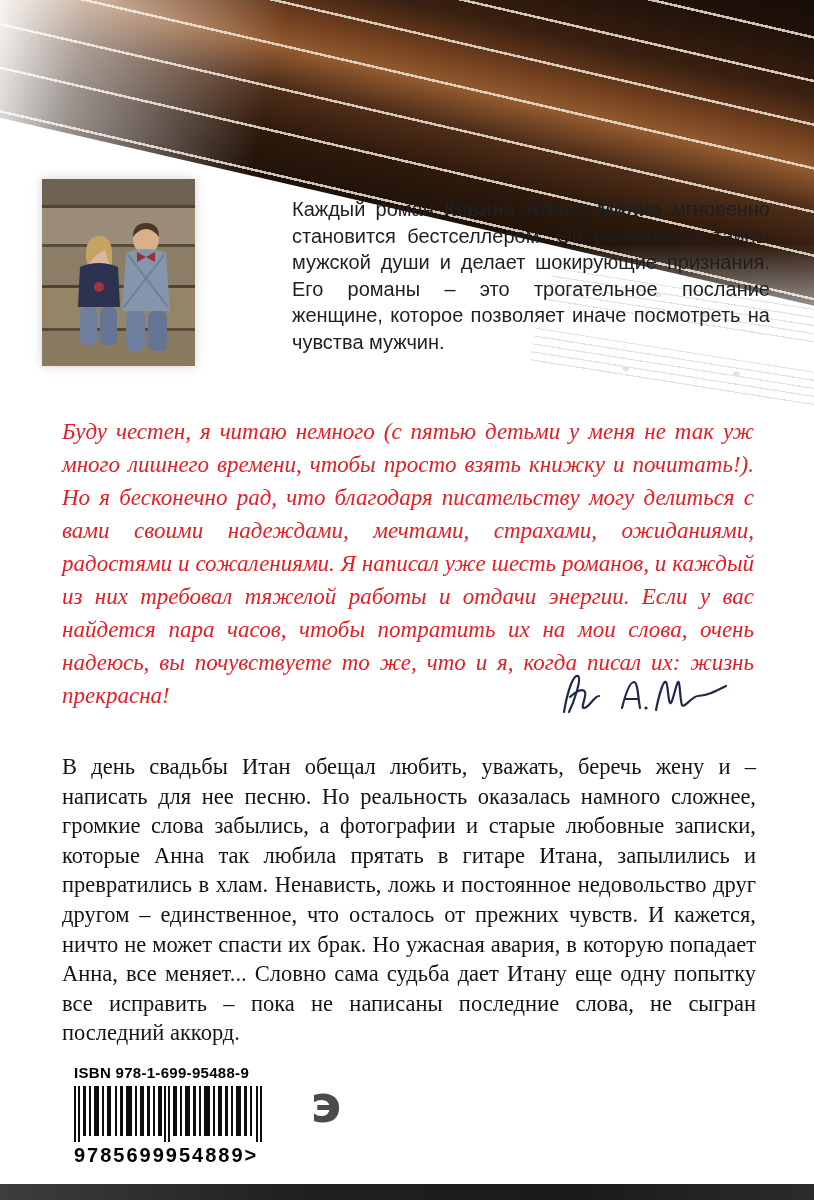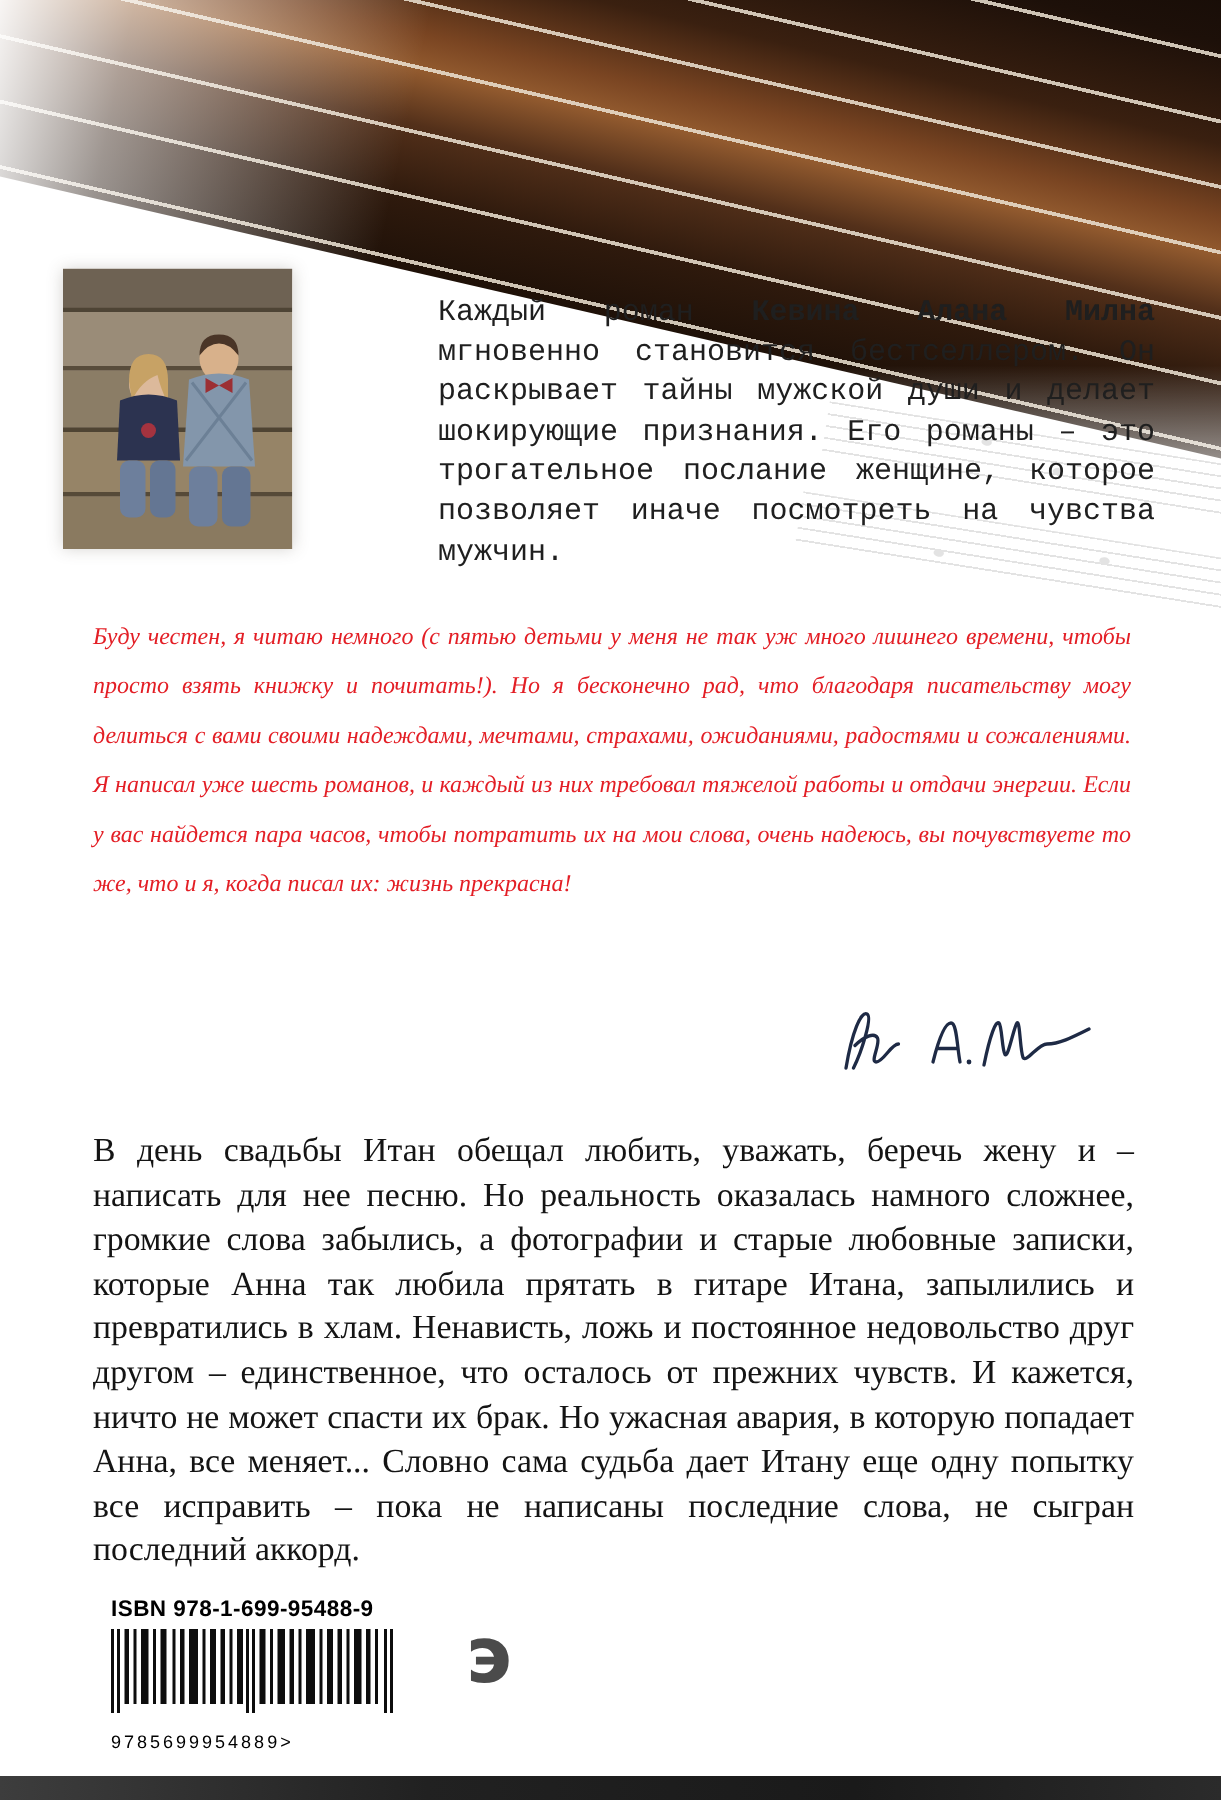--- a/index.html
+++ b/index.html
@@ -35,48 +35,48 @@
   .photo{
     position:absolute;left:42px;top:179px;width:153px;height:187px;overflow:hidden;
     box-shadow:0 0 10px rgba(80,70,60,.25);
   }
   .photo svg{display:block;width:100%;height:100%;}
 
   
   .intro{
     position:absolute;left:292px;top:176px;width:478px;
     font-size:20px;line-height:26.6px;text-align:justify;color:#1f1f1f;
-    font-family:Liberation Mono, monospace;
+    font-family:Liberation Sans, sans-serif;
   }
   .intro .author{font-weight:bold;}
 
   
   .quote{
     position:absolute;left:62px;top:392px;width:692px;
     font-family:"Liberation Serif",serif;font-style:italic;
-    font-size:16px;line-height:33px;text-align:justify;color:#e31e25;
+    font-size:23px;line-height:33px;text-align:justify;color:#e31e25;
   }
 
   
   .signature{position:absolute;left:556px;top:666px;width:180px;height:58px;}
 
   
   .synopsis{
     position:absolute;left:62px;top:732px;width:694px;
     font-family:"Liberation Serif",serif;
     font-size:22.5px;line-height:29.6px;text-align:justify;color:#141414;margin-top:20px;
   }
 
   
   .isbn-block{position:absolute;left:74px;top:1064px;width:192px;}
   .isbn-label{font-size:15px;font-weight:bold;color:#000;letter-spacing:.3px;font-family:"Liberation Sans",sans-serif;}
   .barcode{margin-top:5px;}
   .barcode svg{display:block;}
   .barcode-digits{
-    margin-top:12px;font-size:12px;font-weight:normal;color:#000;
+    margin-top:2px;font-size:20px;font-weight:bold;color:#000;
     letter-spacing:2px;font-family:"Liberation Sans",sans-serif;white-space:nowrap;
   }
 
   
   .publisher-logo{
     position:absolute;left:298px;top:1076px;width:56px;height:56px;
     font-family:"DejaVu Sans",sans-serif;font-weight:bold;font-size:52px;line-height:56px;
     color:#4b4b4b;text-align:center;
   }
 

